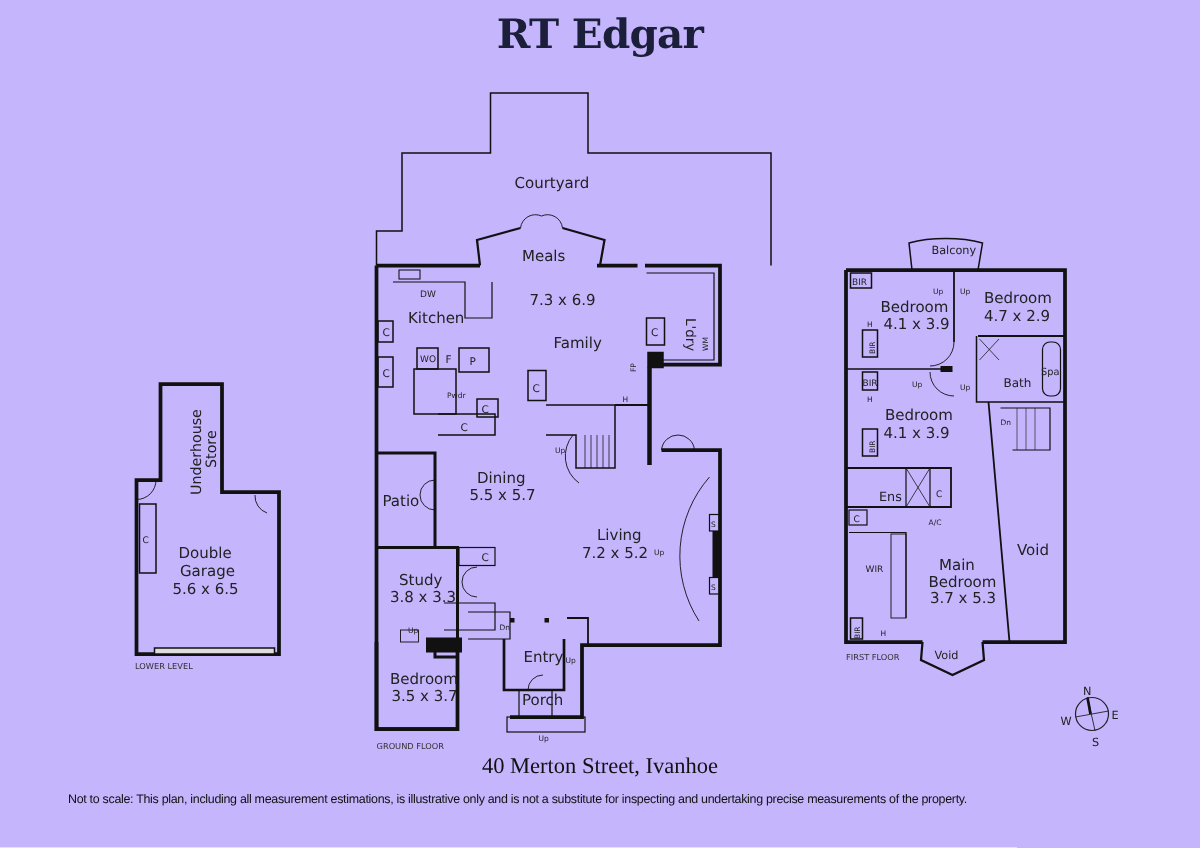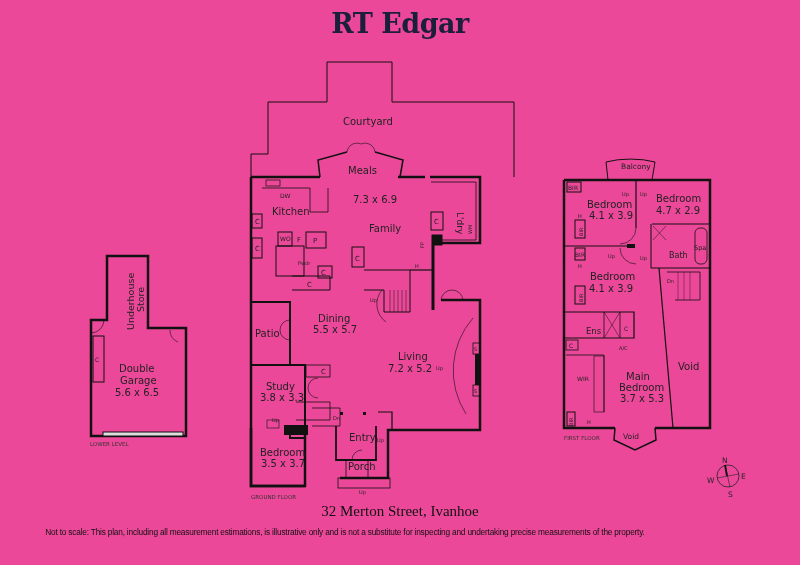--- a/index.html
+++ b/index.html
@@ -1,16 +1,16 @@
 <!DOCTYPE html>
 <html><head>
 <meta charset="utf-8">
 <style>
   html,body{margin:0;padding:0;background:#fff;}
-  #root{position:relative;width:800px;height:565px;overflow:hidden;background:#ec4899;font-family:"DejaVu Sans",sans-serif;}
+  #root{position:relative;width:800px;height:565px;overflow:hidden;background:#c4b5fd;font-family:"DejaVu Sans",sans-serif;}
   .brand{position:absolute;left:0;top:8px;width:800px;text-align:center;font-family:"DejaVu Serif",serif;font-weight:bold;font-size:27px;color:#1c1f3a;letter-spacing:-0.5px;}
   .address{position:absolute;left:0;top:503px;width:800px;text-align:center;font-family:"Liberation Serif",serif;font-size:15px;color:#111;}
   .disclaimer{position:absolute;left:0;top:527px;width:690px;text-align:center;font-family:"Liberation Sans",sans-serif;font-size:8.3px;color:#111;letter-spacing:-0.2px;}
   svg{position:absolute;left:0;top:0;}
   .lbl{font-family:"DejaVu Sans",sans-serif;fill:#222;}
   .room{font-size:10px;}
   .small{font-size:6px;}
   .tiny{font-size:5px;}
   .floor{font-size:5.5px;fill:#333;}
 </style>
@@ -228,15 +228,15 @@
       <line x1="725" y1="465" x2="730" y2="487" stroke="#222" stroke-width="0.6"></line>
       <line x1="725" y1="465" x2="727" y2="476" stroke="#111" stroke-width="1.8"></line>
       <line x1="717" y1="478" x2="739" y2="474" stroke="#222" stroke-width="0.6"></line>
       <text class="lbl" font-size="7.5" x="722" y="463">N</text>
       <text class="lbl" font-size="7.5" x="741" y="479">E</text>
       <text class="lbl" font-size="7.5" x="728" y="497">S</text>
       <text class="lbl" font-size="7.5" x="707" y="483">W</text>
     </g>
   </svg>
 
-  <div class="address">32 Merton Street, Ivanhoe</div>
+  <div class="address">40 Merton Street, Ivanhoe</div>
   <div class="disclaimer">Not to scale: This plan, including all measurement estimations, is illustrative only and is not a substitute for inspecting and undertaking precise measurements of the property.</div>
 </div>
 
 </body></html>

